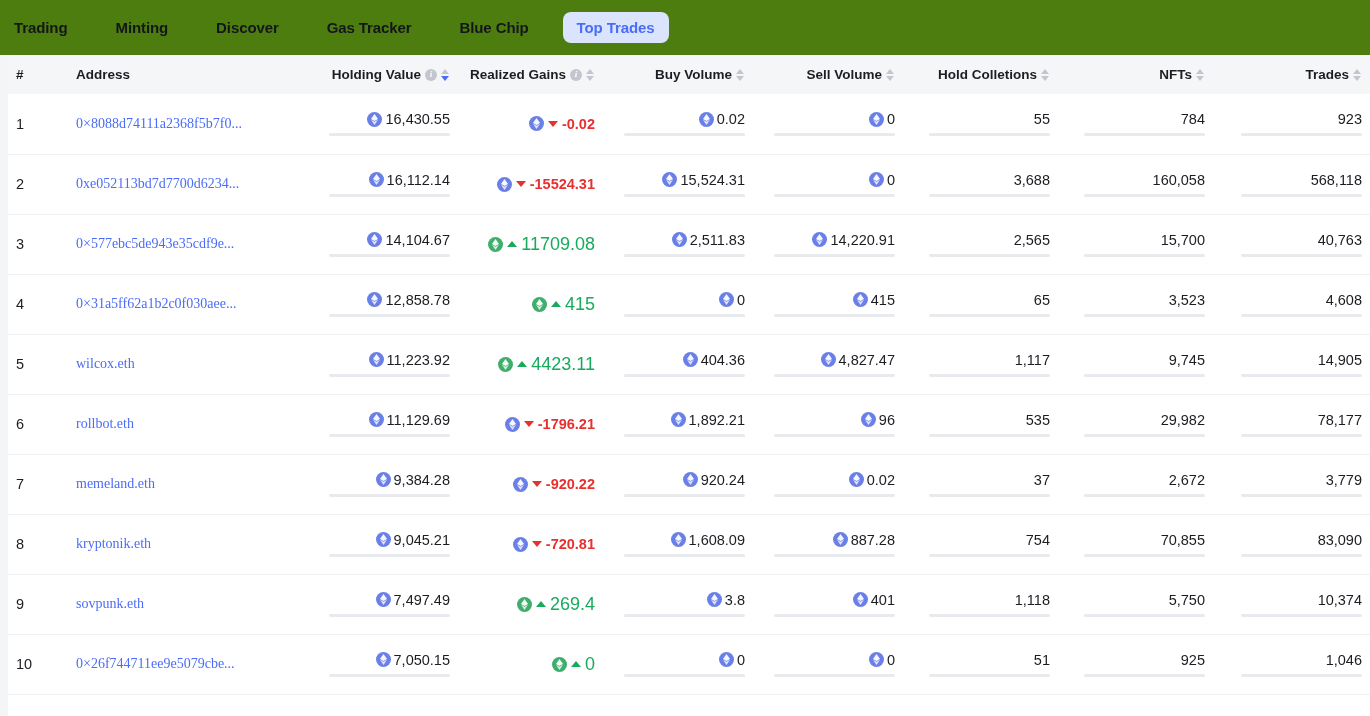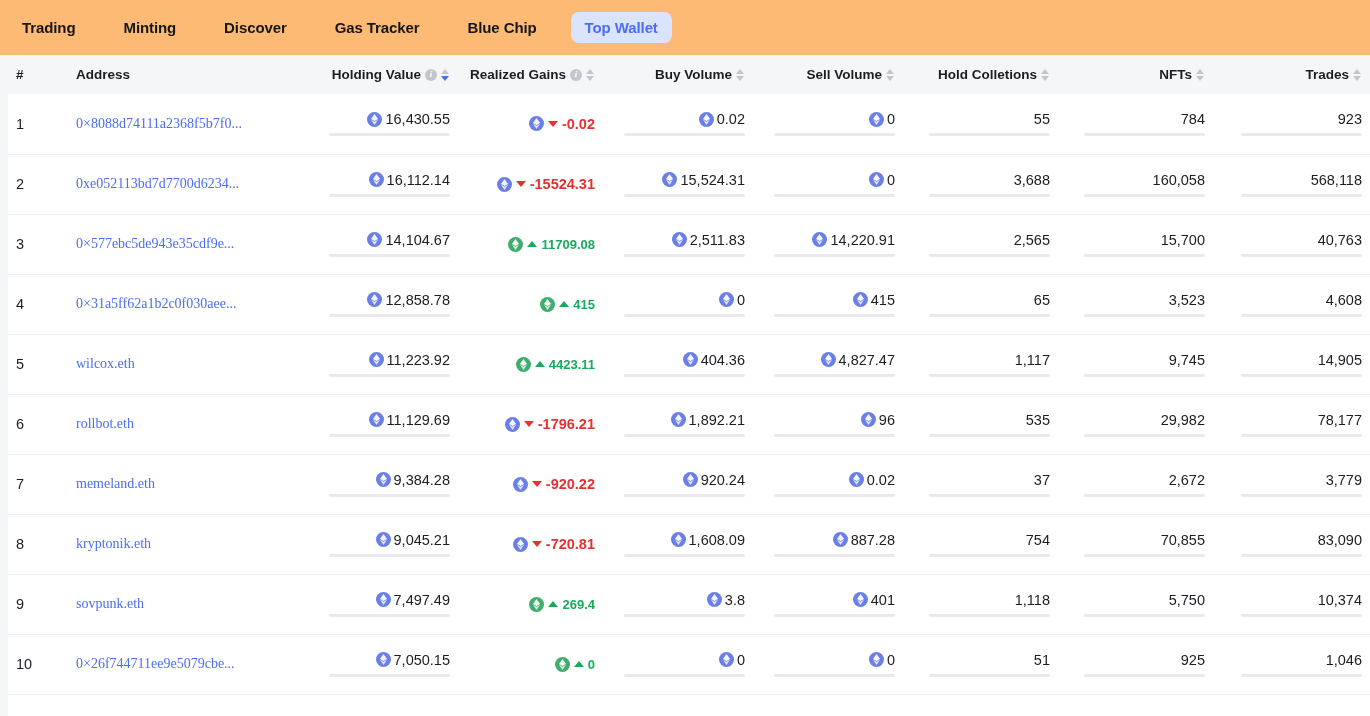--- a/index.html
+++ b/index.html
@@ -9,22 +9,21 @@
     background: #f4f5f7;
     font-family: "Liberation Sans", sans-serif;
     overflow: hidden;
   }
 
   
   .nav {
     height: 55px;
     display: flex;
     align-items: center;
-    padding-left: 8px;
-    background: #fdba74;
+    background: #4d7c0f;
   }
   .nav-item {
     font-size: 15px;
     font-weight: bold;
     color: #15161a;
     padding: 7px 14px;
     margin-right: 20px;
     border-radius: 8px;
     white-space: nowrap;
     cursor: pointer;
@@ -122,21 +121,21 @@
   .numcell { display: flex; flex-direction: column; align-items: flex-end; gap: 6px; }
   .numline {
     display: flex;
     align-items: center;
     gap: 3px;
     font-size: 14.5px;
     font-weight: normal;
     color: #1c1d22;
     white-space: nowrap;
   }
-  .numline.gain  { color: #17ab5b; font-weight: bold; font-size: 13px; }
+  .numline.gain  { color: #17ab5b; font-weight: normal; font-size: 18px; }
   .numline.loss  { color: #e8302f; font-weight: bold; font-size: 14.5px; }
 
   .bartrack {
     width: 121px;
     height: 3px;
     background: #e8eaed;
     border-radius: 2px;
     overflow: hidden;
   }
   .barfill { height: 3px; background: #4a6cf7; border-radius: 2px; }
@@ -172,21 +171,21 @@
 </style>
 </head>
 <body>
 
 <div class="nav" id="nav">
     <div class="nav-item">Trading</div>
     <div class="nav-item">Minting</div>
     <div class="nav-item">Discover</div>
     <div class="nav-item">Gas Tracker</div>
     <div class="nav-item">Blue Chip</div>
-    <div class="nav-item active">Top Wallet</div>
+    <div class="nav-item active">Top Trades</div>
   </div>
 
 <div class="card">
   <table class="tw">
     <colgroup>
       <col class="c-idx">
         <col class="c-addr">
         <col class="c-hold">
         <col class="c-gain">
       <col class="c-buy">

